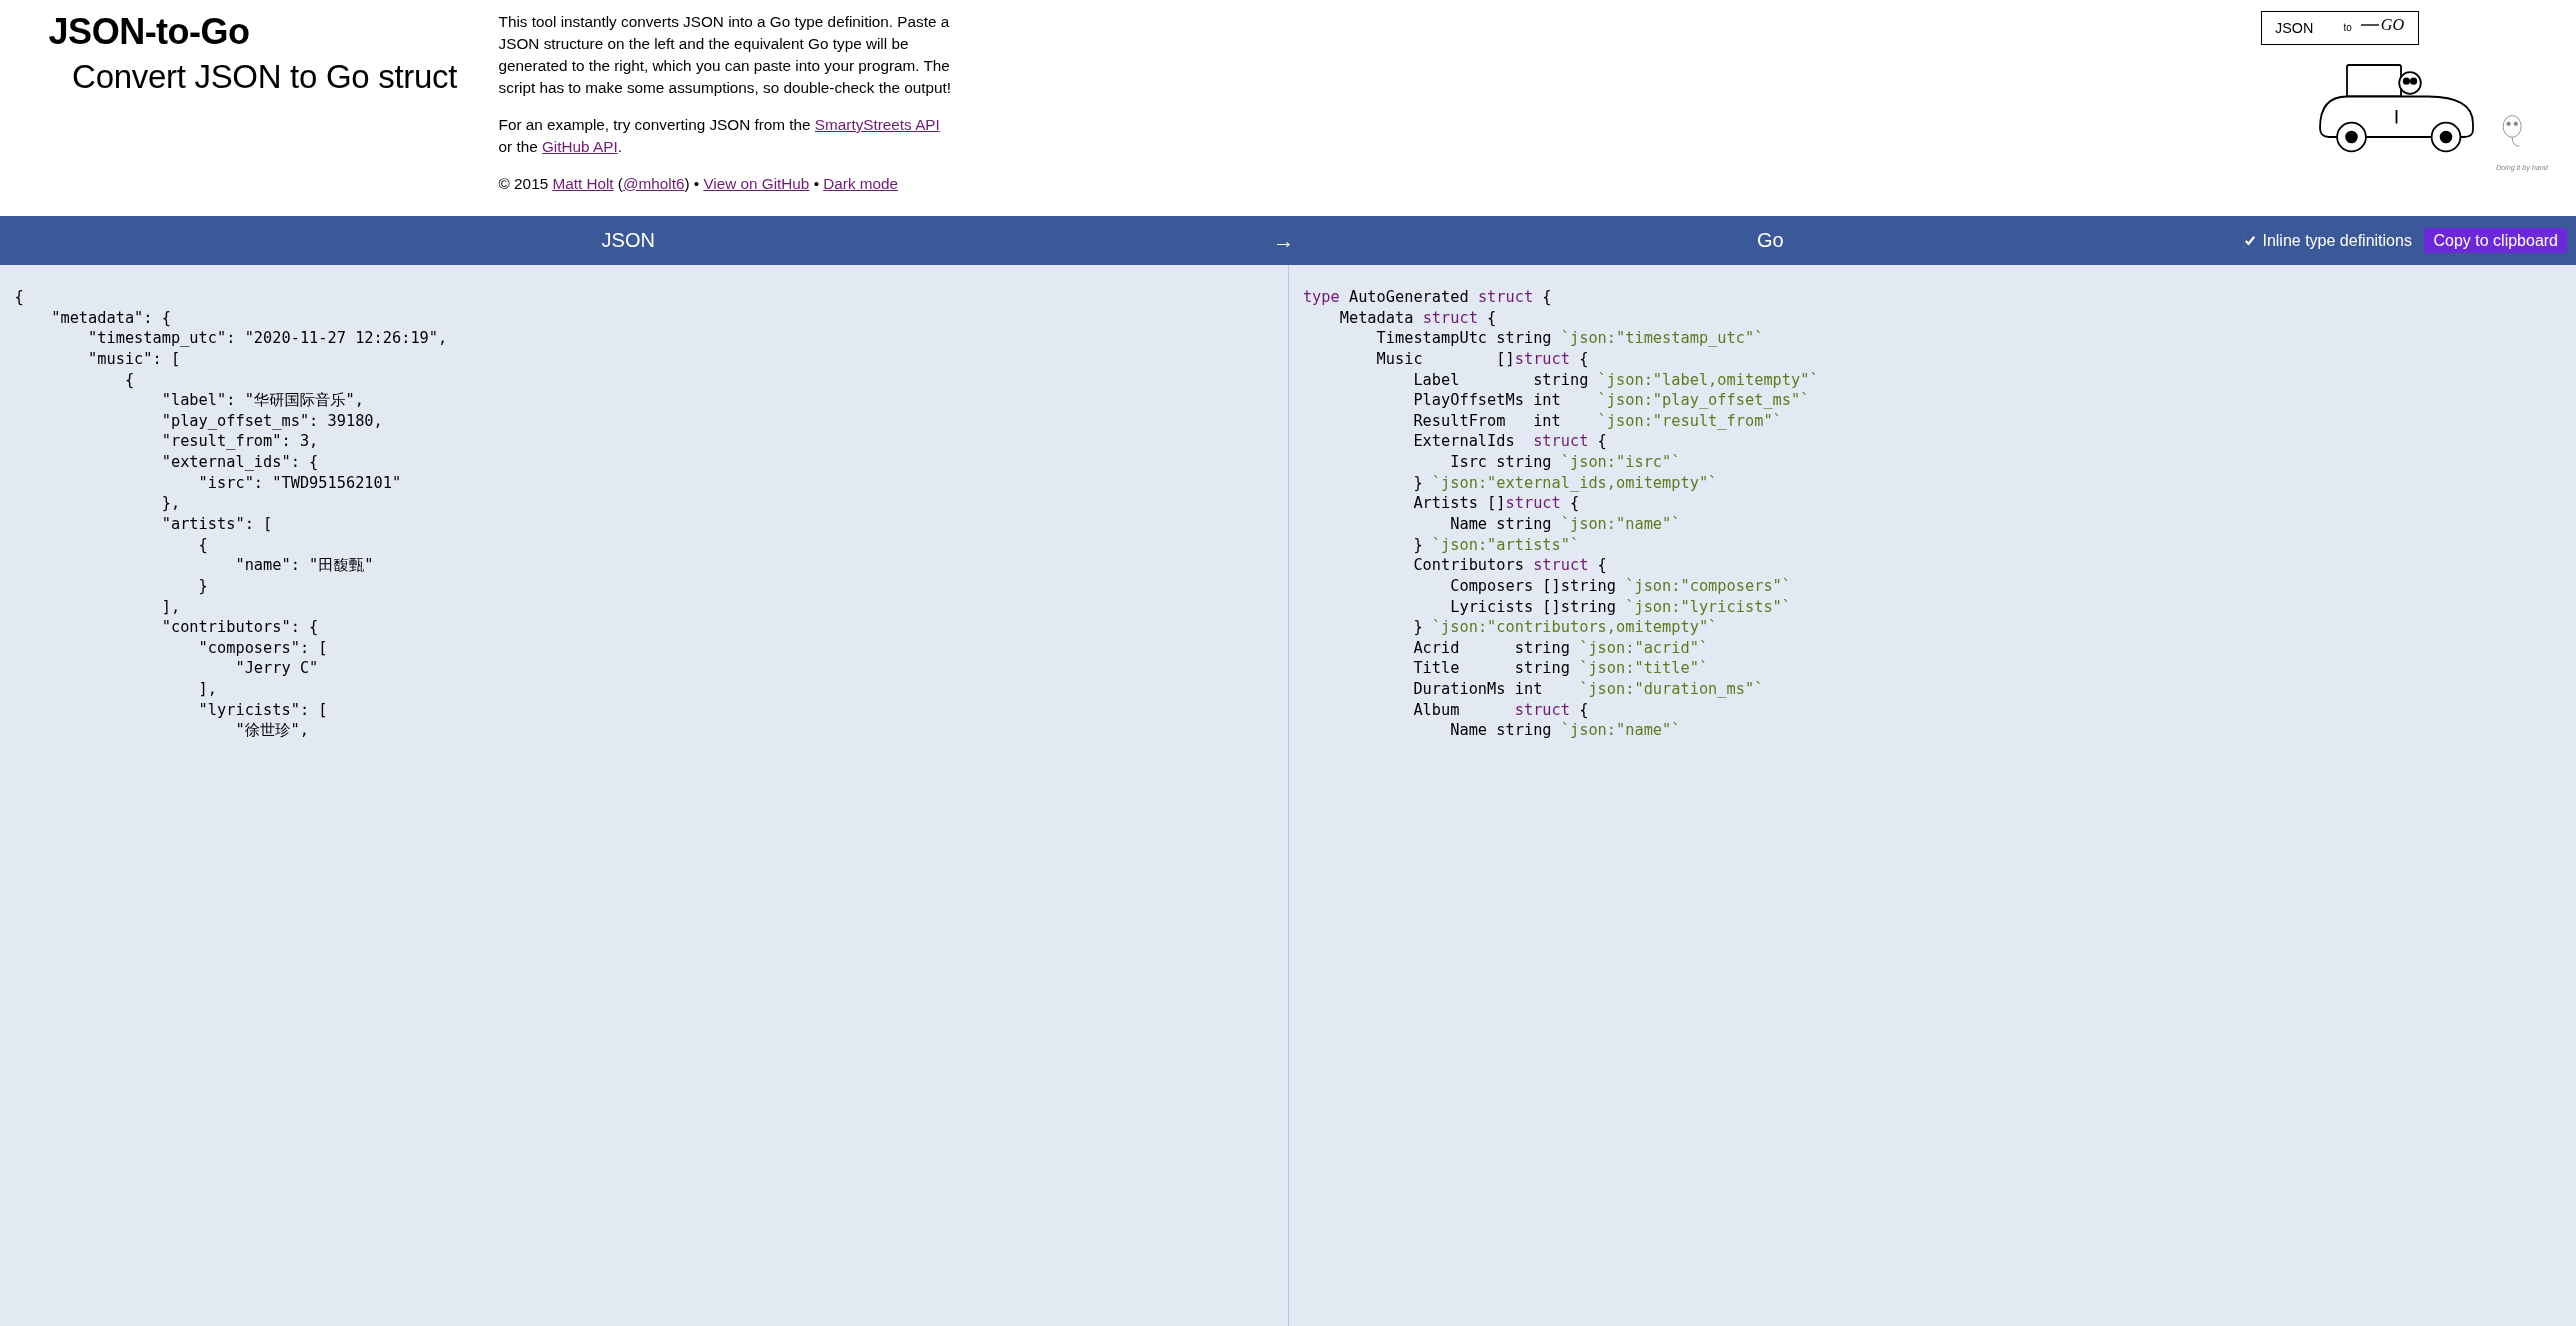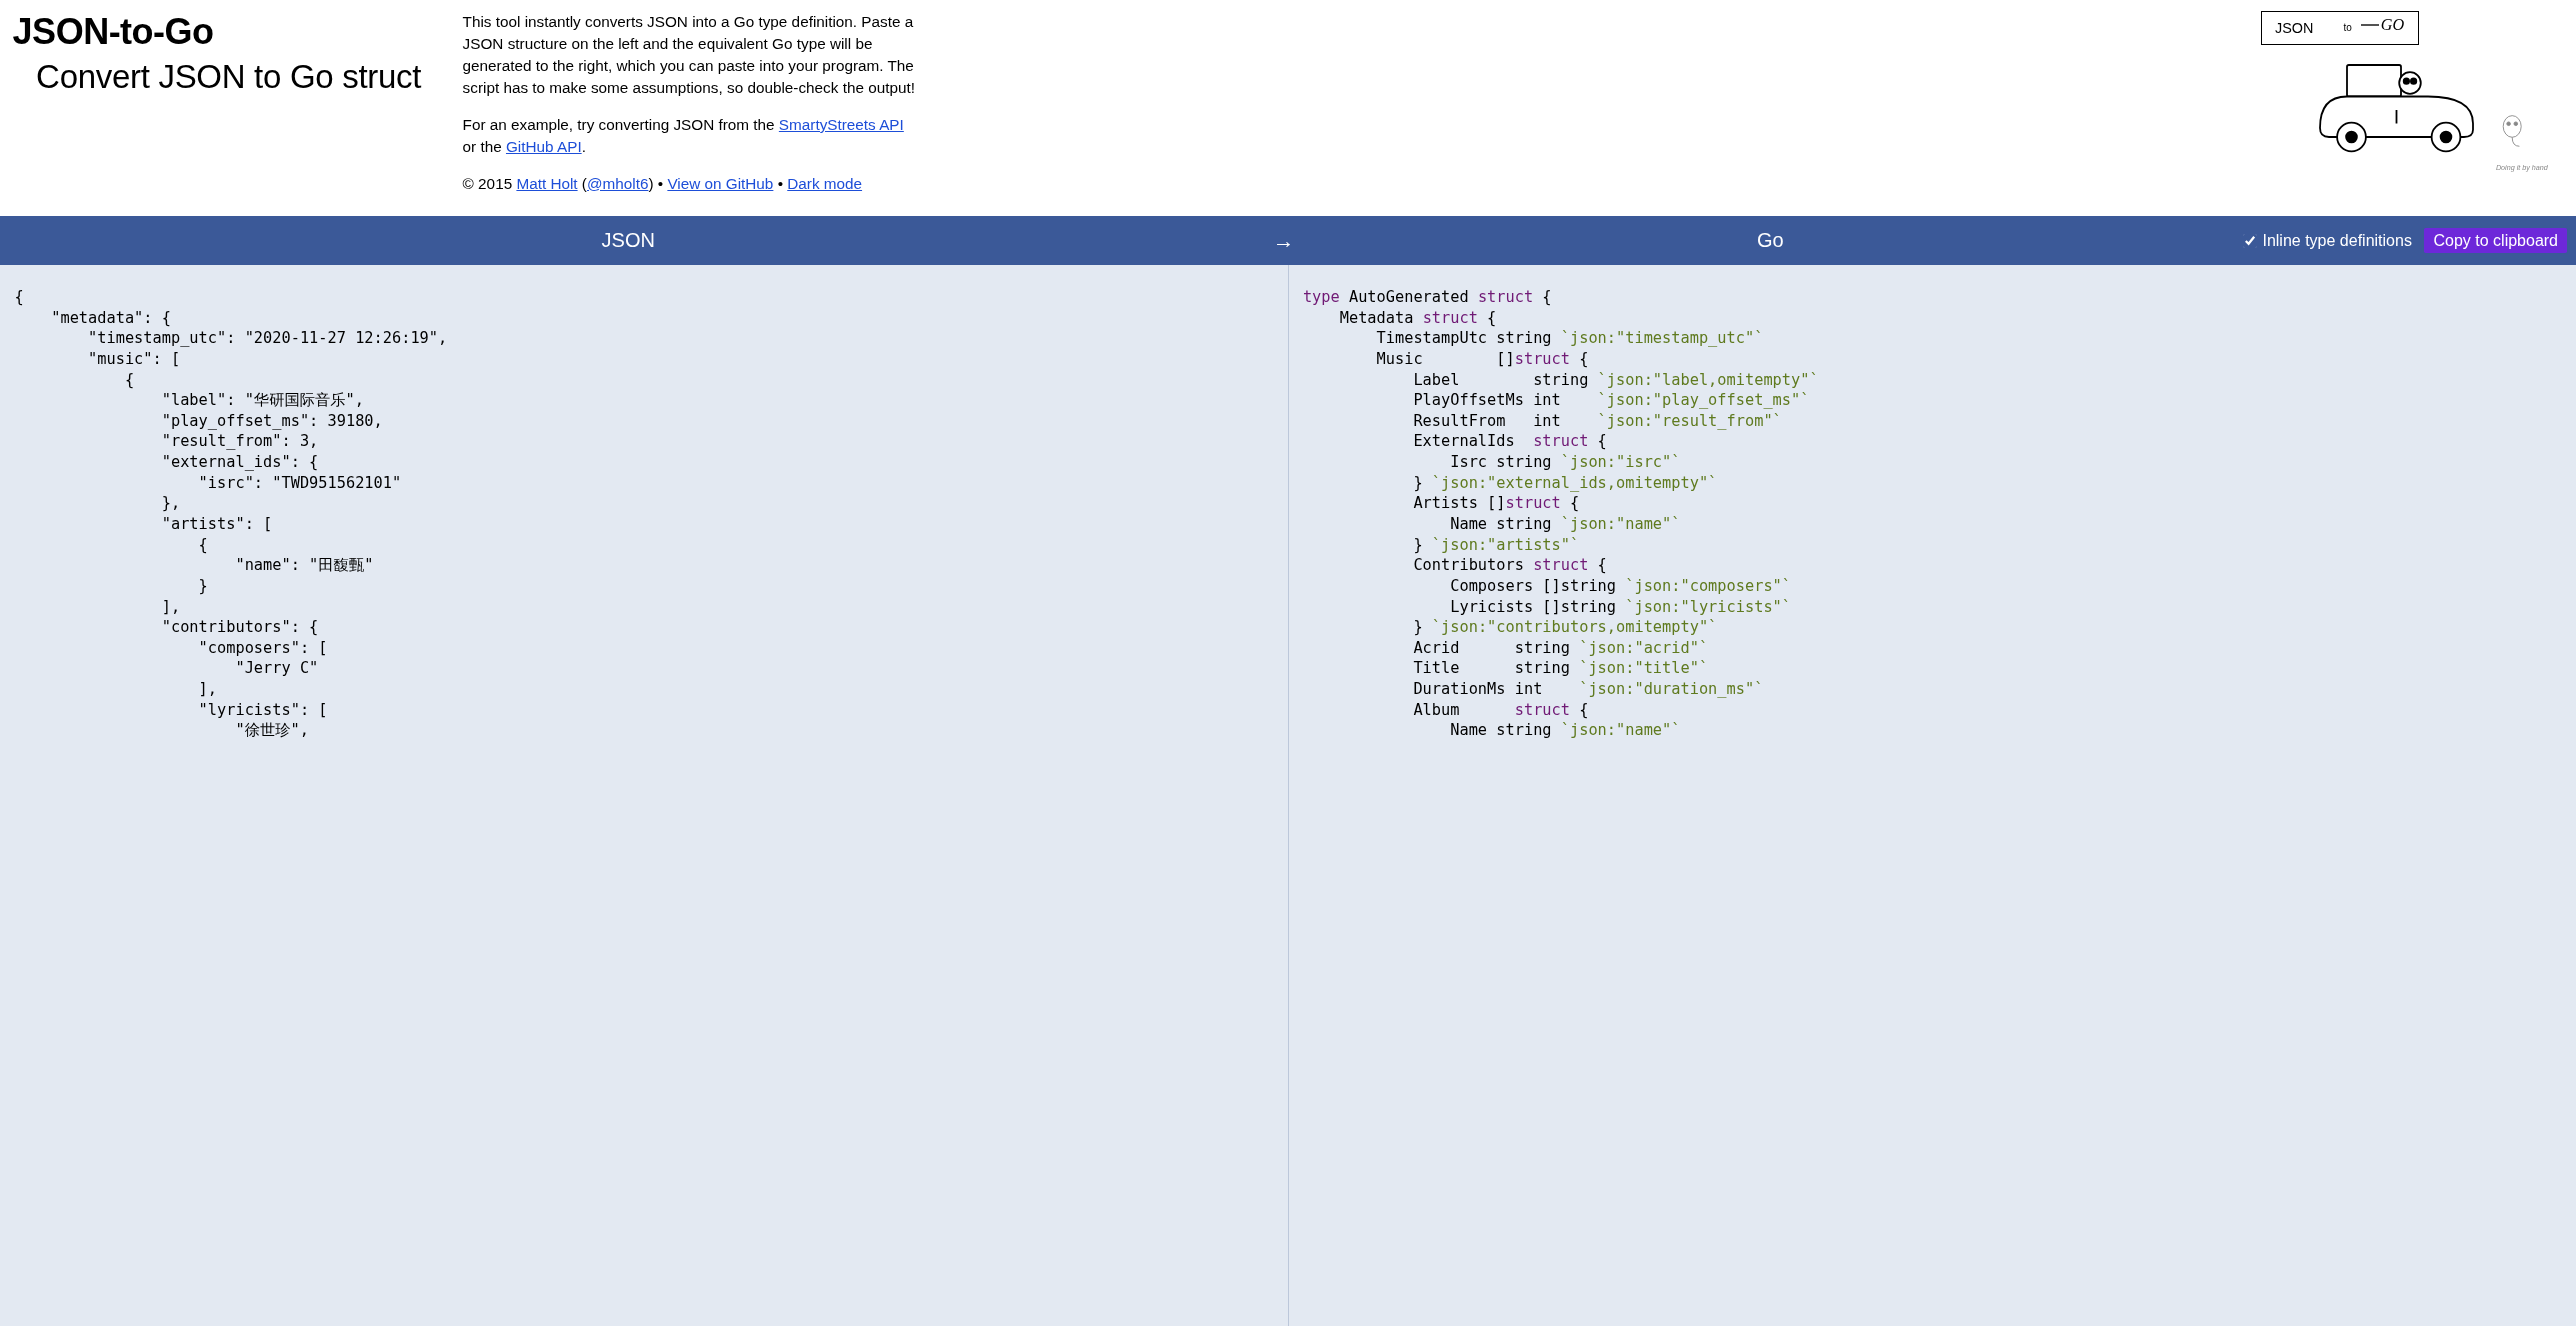--- a/index.html
+++ b/index.html
@@ -1,24 +1,24 @@
 <!DOCTYPE html>
 <html style="font-size:14.4px"><head>
 <meta charset="utf-8">
 <style>
 * { margin: 0; padding: 0; box-sizing: border-box; }
 body { font-family: "Helvetica Neue", Helvetica, Arial, sans-serif; font-size: 14.4px; color: #000; background: #fff; }
 .header-row { display: flex; padding: 10.8px 12.6px 7.2px; gap: 18px; }
-.header-left { flex: 0 0 432px; }
+.header-left { flex: 0 0 432px; margin-left: 36px; }
 .header-mid  { flex: 0 0 459px; line-height: 1.45; font-size: 15.3px; }
 .header-right{ flex: 1; display: flex; justify-content: flex-end; align-items: flex-start; position: relative; }
 h1 { font-size: 36px; font-weight: 700; letter-spacing: -0.5px; }
 .subtitle { font-size: 33px; font-weight: 400; margin-top: 5.4px; letter-spacing: -0.3px; text-align: center; }
 .header-mid p { margin-bottom: 14.4px; }
-.header-mid a,.credits a { color:#1d4ed8; text-decoration: underline; }
+.header-mid a,.credits a { color:#701a75; text-decoration: underline; }
 .credits { font-size: 15.3px; }
 .toolbar { background:#3b5998; color:#fff; height:49px; display:flex; align-items:center; font-size:18px; }
 .toolbar .lbl-json { flex:1; text-align:center; font-size:20px; }
 .toolbar .arrow    { flex:0 0 54px; text-align:center; font-size:21.6px; }
 .toolbar .lbl-go   { flex:1; display:flex; align-items:center; justify-content:flex-end; padding-right:9px; gap:12.6px; font-size:20px; }
 .go-word { flex:1; text-align:center; }
 .inline-opt { font-size:16px; display:flex; align-items:center; gap:5.4px; }
 .inline-opt input { width:14.4px; height:14.4px; accent-color:#3b5998; background:#fff; }
 .copybtn { background:#6d28d9; color:#fff; border:none; padding:3.6px 9px; font-size:16px; border-radius:1.8px; cursor:pointer; }
 .panes { display:flex; height:calc(100vh - 234px); min-height:450px; }

